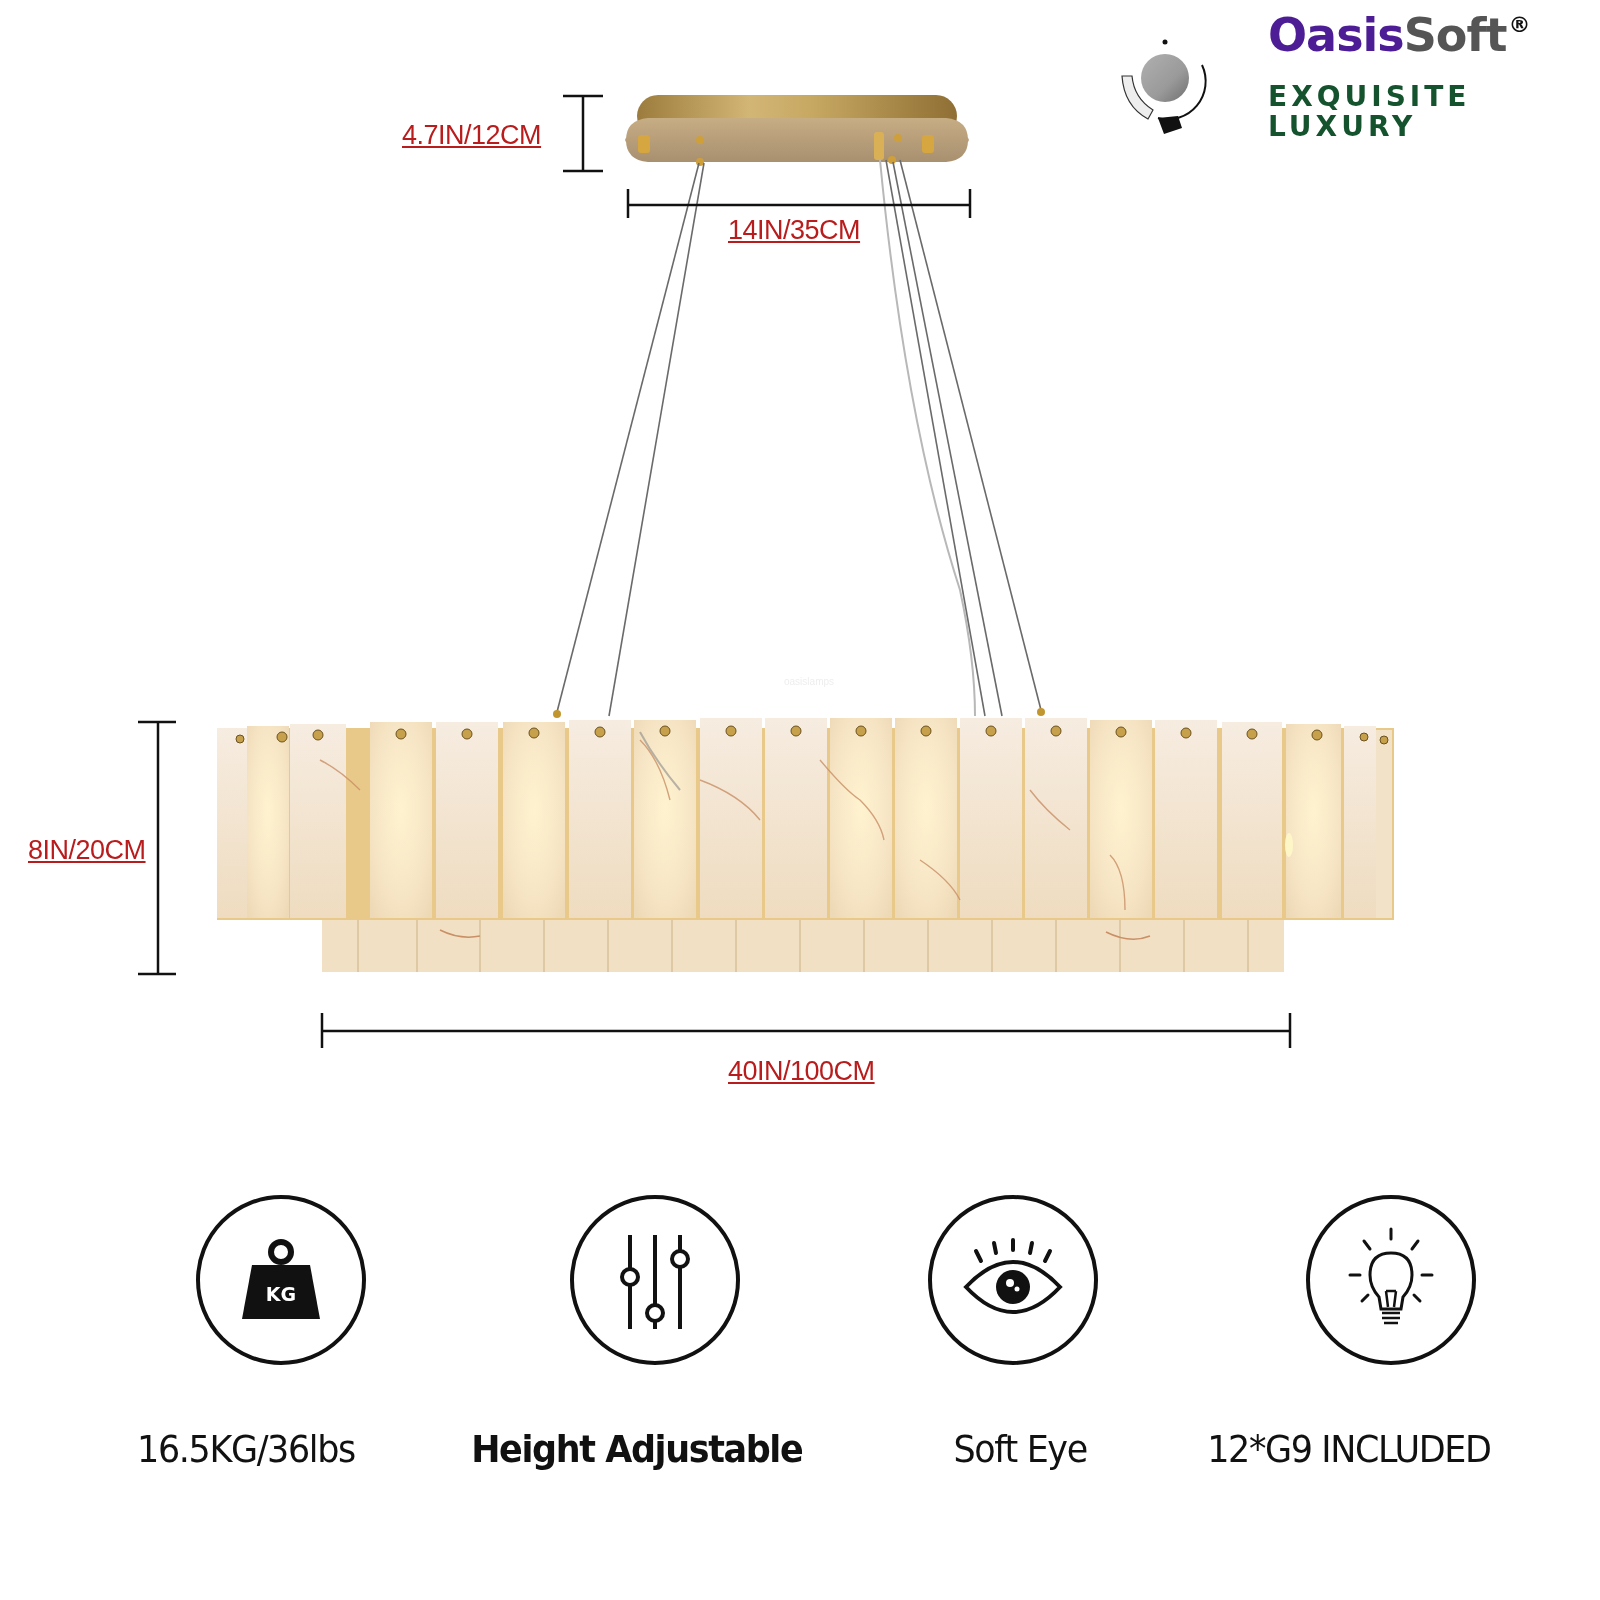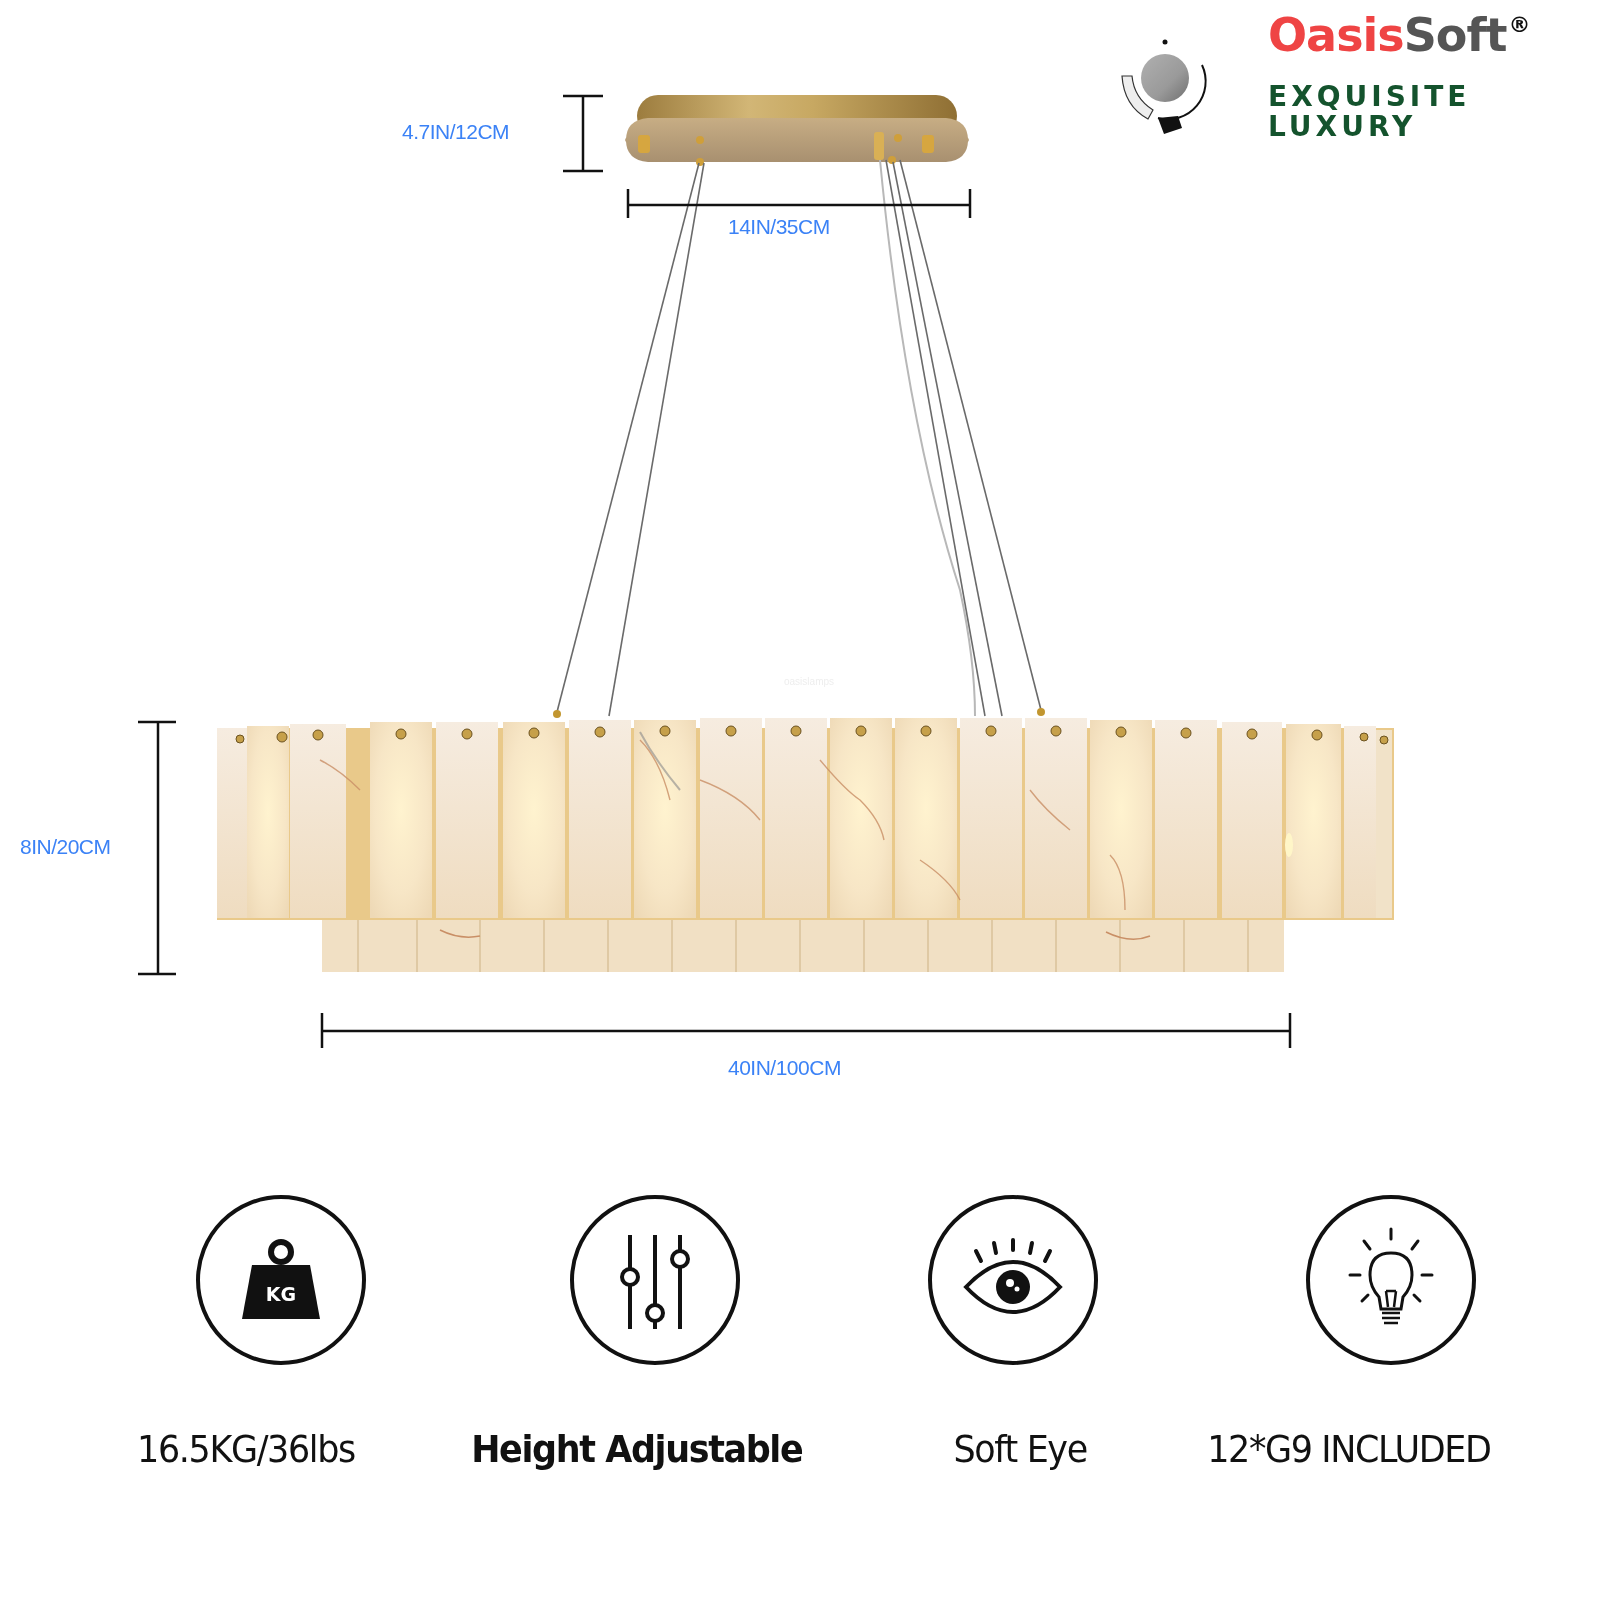--- a/index.html
+++ b/index.html
@@ -2,27 +2,27 @@
 <html><head>
 <meta charset="utf-8">
 <style>
   html, body { margin:0; padding:0; background:#ffffff; }
   body { width:1600px; height:1600px; position:relative; overflow:hidden; font-family:"Liberation Sans", sans-serif; color:#111; }
   .abs { position:absolute; }
 
   
   .logo-mark { left:1118px; top:20px; width:90px; height:120px; }
   .brand-name { left:1268px; top:12px; font-family:"DejaVu Sans", sans-serif; font-weight:bold; font-size:46px; letter-spacing:-1px; white-space:nowrap; line-height:1; }
-  .brand-name .b1 { color:#ef4444; }
+  .brand-name .b1 { color:#4c1d95; }
   .brand-name .b2 { color:#555; }
   .brand-name sup { font-size:22px; color:#111; font-weight:bold; vertical-align:top; position:relative; top:2px; margin-left:2px; }
   .tagline { left:1268px; top:82px; font-family:"DejaVu Sans", sans-serif; font-weight:bold; font-size:28px; letter-spacing:4px; line-height:30px; color:#14532d; }
 
   
-  .dim-label { font-family:"Liberation Sans", sans-serif; font-size:21px; color:#3b82f6; white-space:nowrap; letter-spacing:-0.5px; }
+  .dim-label { font-family:"Liberation Sans", sans-serif; font-size:27px; color:#b91c1c; white-space:nowrap; letter-spacing:-0.5px;text-decoration:underline; }
 
   
   .fixture { left:0; top:0; width:1600px; height:1100px; }
 
   
   .watermark { left:784px; top:676px; font-size:10px; color:#eeeeee; }
 
   
   .feature { position:absolute; top:1195px; width:280px; text-align:right; }
   .feature .circle { width:170px; height:170px; margin:0 auto; }
@@ -199,21 +199,21 @@
     <line x1="322" y1="1031" x2="1290" y2="1031"></line>
     <line x1="322" y1="1013" x2="322" y2="1048"></line>
     <line x1="1290" y1="1013" x2="1290" y2="1048"></line>
   </g>
 </svg>
 
 <div class="abs watermark">oasislamps</div>
 
 <div class="abs dim-label" style="left:402px; top:120px;">4.7IN/12CM</div>
 <div class="abs dim-label" style="left:728px; top:215px;">14IN/35CM</div>
-<div class="abs dim-label" style="left:20px; top:835px;">8IN/20CM</div>
+<div class="abs dim-label" style="left:28px; top:835px;">8IN/20CM</div>
 <div class="abs dim-label" style="left:728px; top:1056px;">40IN/100CM</div>
 
 <div class="feature" style="left:86px;">
   <svg class="circle" viewBox="0 0 170 170">
     <ellipse cx="85" cy="85" rx="83" ry="83" fill="none" stroke="#111" stroke-width="4"></ellipse>
     <circle cx="85" cy="57" r="10" fill="none" stroke="#111" stroke-width="6"></circle>
     <path d="M56 70 L114 70 L124 124 L46 124 Z" fill="#111"></path>
     <text x="85" y="106" text-anchor="middle" font-family="DejaVu Sans, sans-serif" font-weight="bold" font-size="19" fill="#fff">KG</text>
   </svg>
   <div class="label">16.5KG/36lbs</div>

